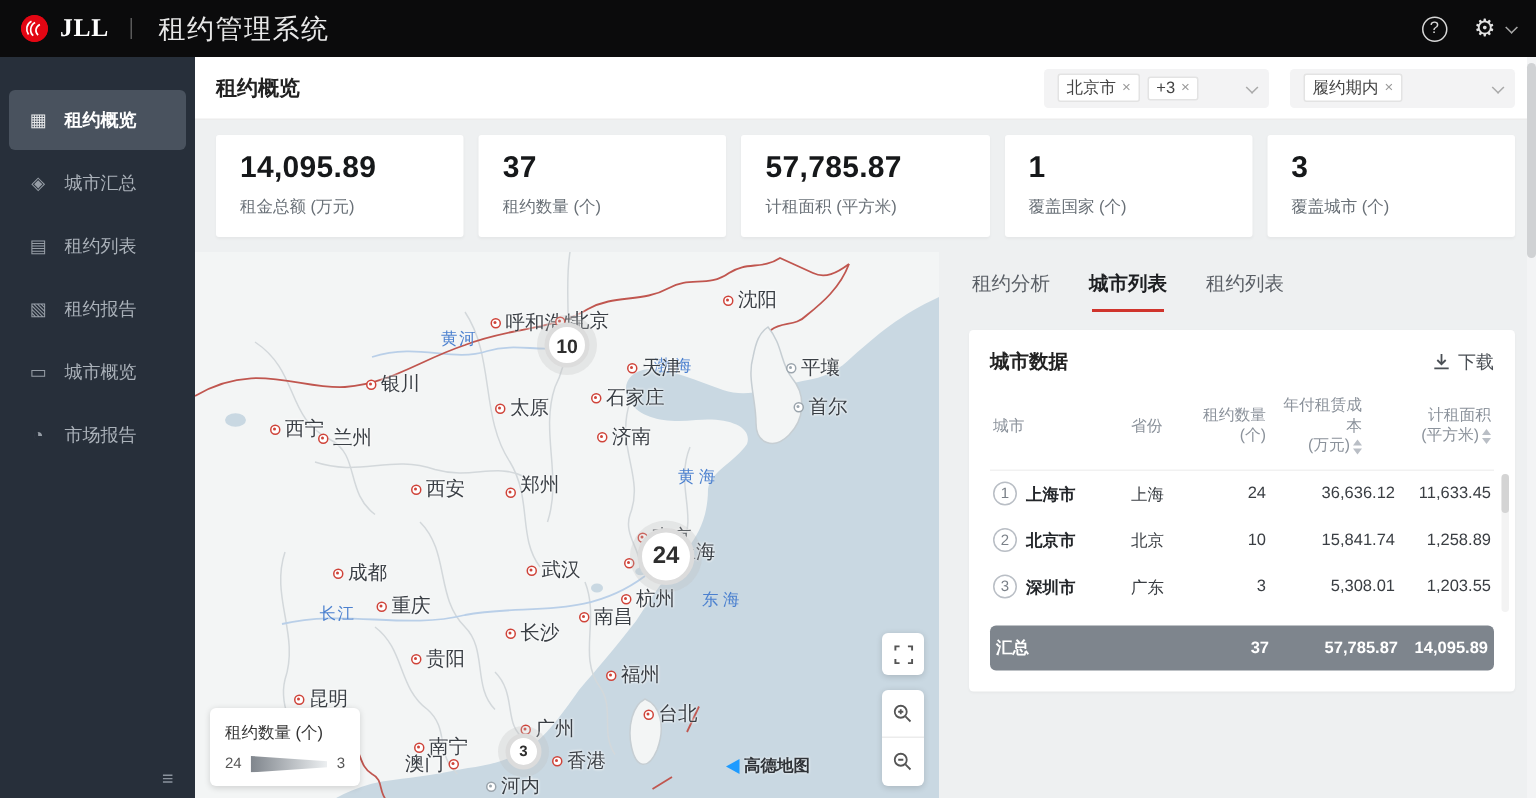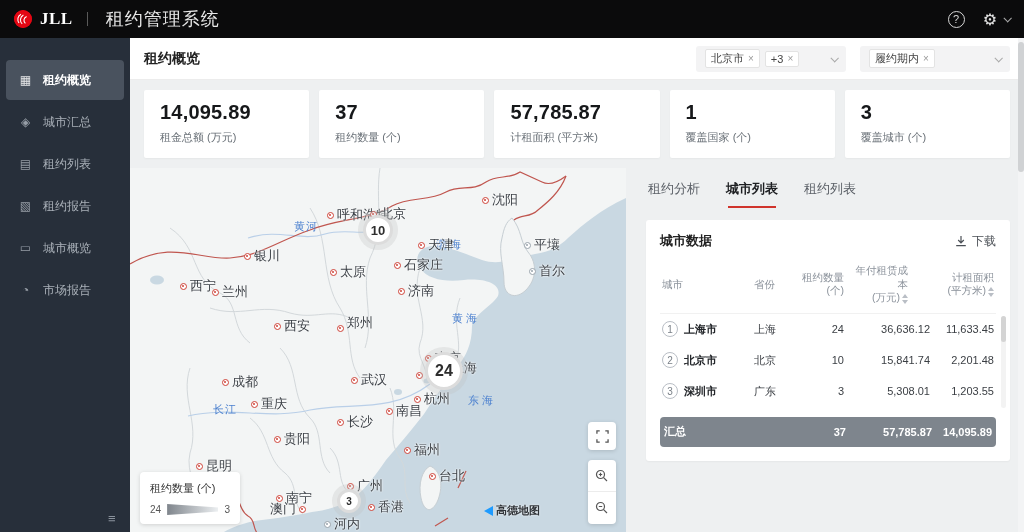--- a/index.html
+++ b/index.html
@@ -495,21 +495,21 @@
                 <span class="cell col-cost">11,633.45</span>
               </div>
               <div class="tbl-row data-row">
                 <span class="cell col-city">
                   <span class="rank-badge">2</span>
                   <span class="city-name">北京市</span>
                 </span>
                 <span class="cell col-prov">北京</span>
                 <span class="cell col-count">10</span>
                 <span class="cell col-area">15,841.74</span>
-                <span class="cell col-cost">2,201.48</span>
+                <span class="cell col-cost">1,258.89</span>
               </div>
               <div class="tbl-row data-row">
                 <span class="cell col-city">
                   <span class="rank-badge">3</span>
                   <span class="city-name">深圳市</span>
                 </span>
                 <span class="cell col-prov">广东</span>
                 <span class="cell col-count">3</span>
                 <span class="cell col-area">5,308.01</span>
                 <span class="cell col-cost">1,203.55</span>

